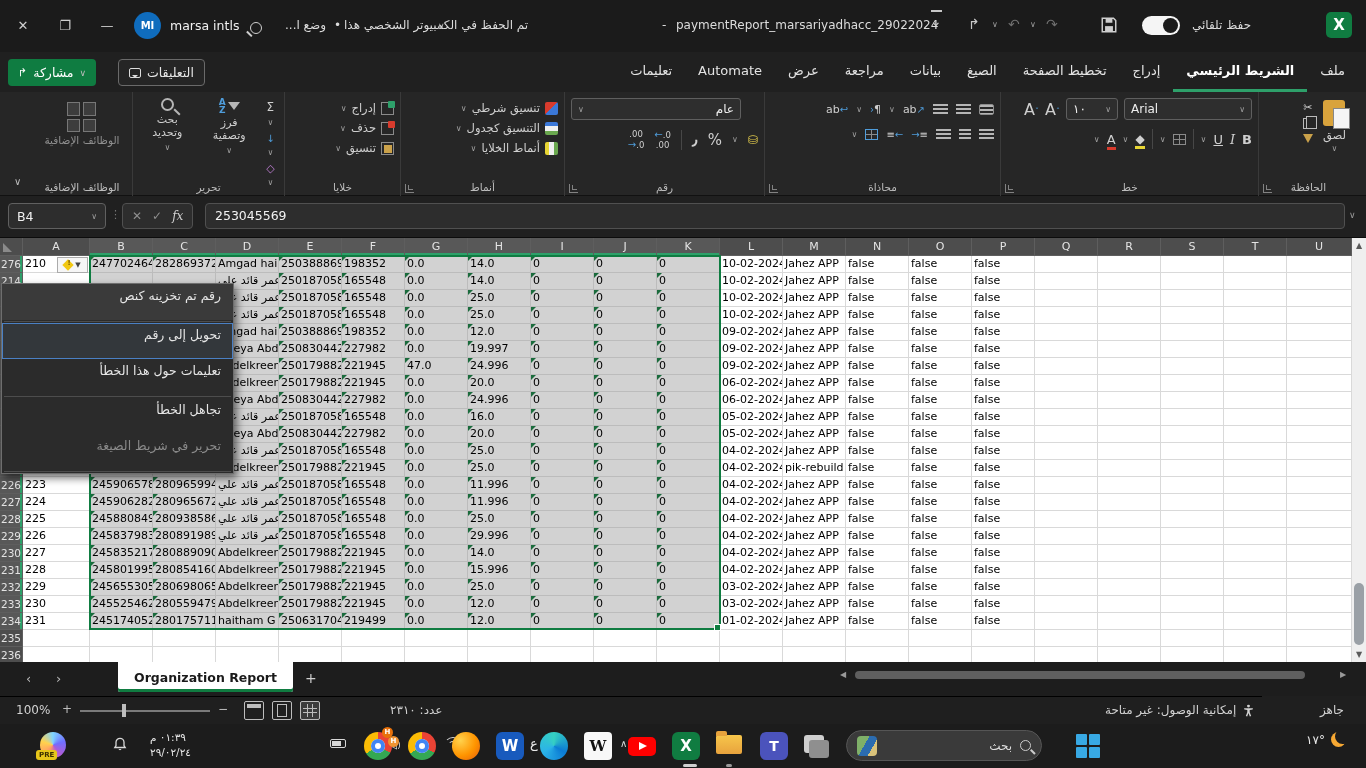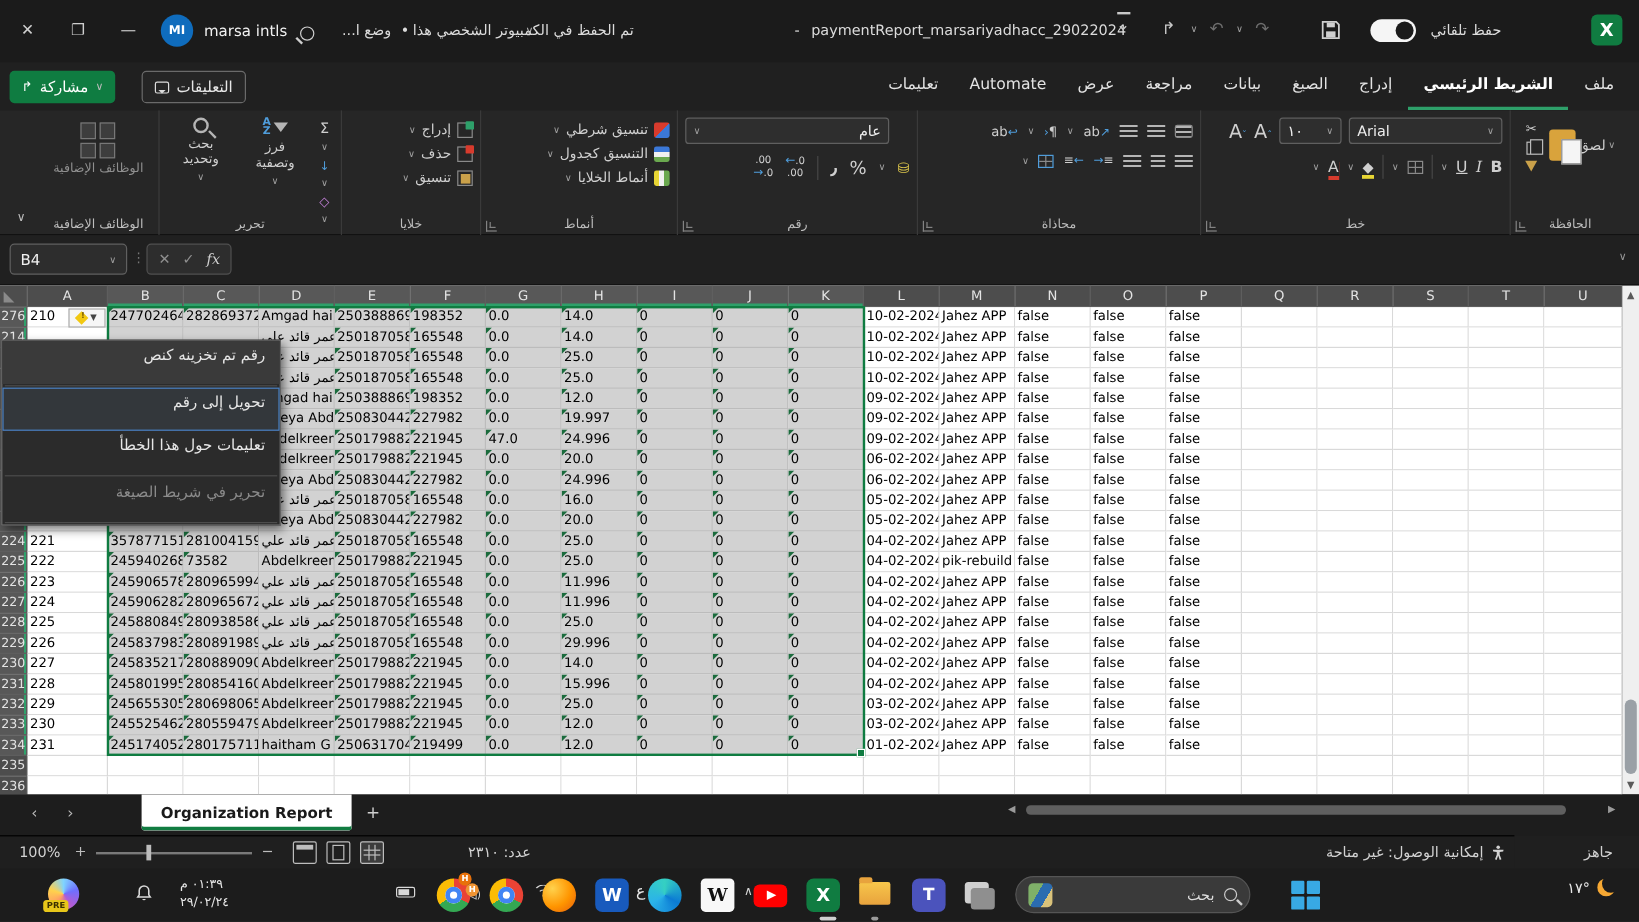--- a/index.html
+++ b/index.html
@@ -32,21 +32,21 @@
   .shricon{font-size:11px}
   
   .ribbon{position:absolute;left:0;top:92px;width:1366px;height:104px;background:#262626;color:#cfcfcf;border-bottom:1px solid #111}
   .rwrap{position:absolute;right:8px;top:0;height:104px;display:flex;flex-direction:row-reverse}
   .rgroup{position:relative;height:104px;border-left:1px solid #3a3a3a;padding:6px 6px 18px 6px}
   .glabel{position:absolute;bottom:3px;left:0;right:0;text-align:center;font-size:10.5px;color:#bdbdbd;white-space:nowrap}
   .dlaunch{position:absolute;left:4px;bottom:3px;width:9px;height:9px;border-left:1px solid #9a9a9a;border-bottom:1px solid #9a9a9a;opacity:.8}
   .dlaunch::after{content:"";position:absolute;left:2px;bottom:2px;width:4px;height:4px;border-left:1px solid #9a9a9a;border-bottom:1px solid #9a9a9a}
   .ic{display:inline-block;text-align:center;color:#cfcfcf}
   .vsm{font-size:8px;color:#9f9f9f}
-  .pastebox{display:flex;align-items:center;font-size:11.5px;gap:2px;padding:2px 6px}
+  .pastebox{display:flex;flex-direction:column;align-items:center;font-size:11.5px;gap:2px;padding:2px 6px}
   .clip{width:22px;height:26px;background:#d9a33c;border-radius:3px;position:relative}
   .clip::after{content:"";position:absolute;right:-5px;bottom:-3px;width:15px;height:19px;background:#f5f5f5;border:1px solid #888}
   .minicol{display:flex;flex-direction:column;gap:5px;padding-top:4px;align-items:center}
   .mini{font-size:11px;line-height:11px}
   .copyic{width:9px;height:11px;border:1px solid #bbb;position:relative}
   .copyic::after{content:"";position:absolute;left:2px;top:-3px;width:9px;height:11px;border:1px solid #bbb;background:#262626}
   .brush{width:0;height:0;border-left:5px solid transparent;border-right:5px solid transparent;border-top:9px solid #caa14a}
   .selbox{background:#2e2e2e;border:1px solid #5f5f5f;border-radius:3px;height:22px;display:flex;align-items:center;padding:0 6px;font-size:12px;color:#eee;gap:6px}
   .frow2{display:flex;flex-direction:row-reverse;align-items:center;gap:7px;margin-top:9px}
   .bld{font-weight:bold;font-size:13px}.itl{font-style:italic;font-family:"DejaVu Serif",serif;font-size:13px}.unl{text-decoration:underline;font-size:13px}
@@ -220,20 +220,21 @@
     <div class="toggle"></div>
     <div class="t-txt" style="left:1192px">حفظ تلقائي</div>
     <div class="xlicon">X</div>
   </div>
 
   <div class="tabsrow">
     <div class="tabs" id="tabs">
         <div class="rtab">ملف</div>
         <div class="rtab active">الشريط الرئيسي</div>
         <div class="rtab">إدراج</div>
+        <div class="rtab">تخطيط الصفحة</div>
         <div class="rtab">الصيغ</div>
         <div class="rtab">بيانات</div>
         <div class="rtab">مراجعة</div>
         <div class="rtab">عرض</div>
         <div class="rtab">Automate</div>
         <div class="rtab">تعليمات</div>
       </div>
     <div class="sharebtn">
         <span class="shricon">↱</span>
         <span>مشاركة</span>
@@ -419,20 +420,21 @@
     <div class="namebox">
         <span>B4</span>
         <span class="vsm">∨</span>
       </div>
     <div class="dots3">⋮</div>
     <div class="fxbtns">
       <span>✕</span>
       <span>✓</span>
       <span class="fx">fx</span>
     </div>
+    <div class="fvalue">253045569</div>
     <div class="fchev">∨</div>
   </div>
 
   <div id="grid">
       <div class="g-row">
         <div class="g-corner" style="width: 23px; height: 18px;"></div>
         <div class="g-h" style="width: 67px; height: 18px; line-height: 18px;">A</div>
         <div class="g-h sel" style="width: 63px; height: 18px; line-height: 18px;">B</div>
         <div class="g-h sel" style="width: 63px; height: 18px; line-height: 18px;">C</div>
         <div class="g-h sel" style="width: 63px; height: 18px; line-height: 18px;">D</div>
@@ -1043,20 +1045,21 @@
   <div class="errbtn">
       <span class="diam"></span>
       <span class="dn">▼</span>
     </div>
   <div class="ctxmenu" id="ctxmenu">
       <div class="mi hdr">رقم تم تخزينه كنص</div>
       <div class="msep"></div>
       <div class="mi selected">تحويل إلى رقم</div>
       <div class="mi">تعليمات حول هذا الخطأ</div>
       <div class="msep"></div>
+      <div class="mi">تجاهل الخطأ</div>
       <div class="mi disabled">تحرير في شريط الصيغة</div>
       <div class="msep"></div>
     </div>
 
   <div class="sheetbar">
     <div class="snav" style="left:26px">‹</div>
     <div class="snav" style="left:56px">›</div>
     <div class="stab">Organization Report</div>
     <div class="addsheet">+</div>
     <div class="hscroll">

